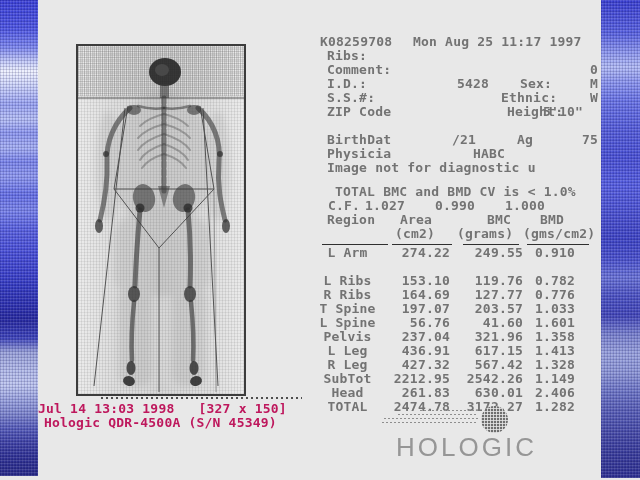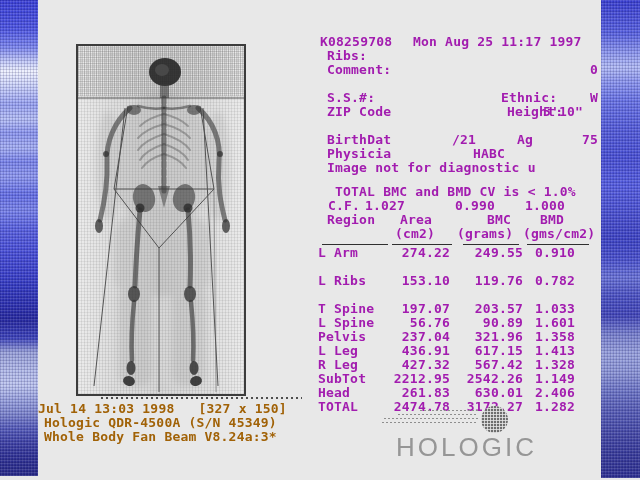--- a/index.html
+++ b/index.html
@@ -31,38 +31,38 @@
       linear-gradient(90deg,#ebebeb 0%,#dedede 22%,#d7d7d7 50%,#dedede 78%,#ebebeb 100%);}
   .scan-top-grain{position:absolute;left:0;top:0;right:0;height:50px;
     background:
       repeating-linear-gradient(90deg, rgba(40,40,40,.16) 0 1px, rgba(0,0,0,0) 1px 2px),
       repeating-linear-gradient(0deg, rgba(40,40,40,.10) 0 1px, rgba(0,0,0,0) 1px 2px);}
   .scan-svg{position:absolute;left:0;top:0;}
   .perfline{position:absolute;left:101px;top:397px;width:201px;height:2px;
     background:repeating-linear-gradient(90deg,#4e4e4e 0 2px,rgba(0,0,0,0) 2px 5px);}
   
   .tl{position:absolute;left:318px;width:292px;height:14px;
-      font:bold 13px/14px "DejaVu Sans Mono",monospace;letter-spacing:.2px;color:#a21caf;white-space:pre;}
+      font:bold 13px/14px "DejaVu Sans Mono",monospace;letter-spacing:.2px;color:#737373;white-space:pre;}
   .tl span{position:absolute;top:0;}
   .lab{left:9px;} .lab0{left:2px;} .dt{left:95px;}
   .rv{right:12px;}
   .m-id{left:139px;} .l-sex{left:202px;} .l-eth{left:183px;} .l-hgt{left:169px;margin-left:20px;}
   .m-op{left:139px;} .l-wgt{left:174px;} .m-bd{left:134px;} .l-age{left:199px;} .m-ph{left:155px;}
   .cv{left:17px;} .cf-lab{left:10px;}
-  .cf1{left:47px;width:80px;} .cf2{left:117px;width:80px;text-align:center;} .cf3{left:187px;width:80px;text-align:center;}
+  .cf1{left:47px;width:80px;} .cf2{left:117px;width:80px;text-align:left;} .cf3{left:187px;width:80px;text-align:left;}
   .h-reg{left:9px;} .h-area{left:82px;} .h-bmc{left:150px;padding-left:19px;} .h-bmd{left:222px;}
   .u-area{left:77px;} .u-bmc{left:139px;} .u-bmd{left:205px;}
-  .c-reg{left:0;width:59px;text-align:left;}
+  .c-reg{left:0;width:59px;text-align:center;}
   .c-area{left:52px;width:80px;text-align:right;}
   .c-bmc{left:125px;width:80px;text-align:right;}
   .c-bmd{left:197px;width:80px;text-align:center;}
   .sep{position:absolute;height:1px;background:#2f2f2f;top:244px;}
   .sep1{left:322px;width:66px;} .sep2{left:392px;width:60px;} .sep3{left:463px;width:56px;} .sep4{left:527px;width:62px;}
   .ftl{position:absolute;height:14px;font:bold 13px/14px "DejaVu Sans Mono",monospace;
-       letter-spacing:.2px;color:#a16207;white-space:pre;}
+       letter-spacing:.2px;color:#be185d;white-space:pre;}
   
   .speedline{position:absolute;height:1px;
      background:repeating-linear-gradient(90deg,#8e8e8e 0 2px,rgba(0,0,0,0) 2px 4px);}
   .sl1{left:420px;top:410px;width:58px;}
   .sl2{left:398px;top:414px;width:80px;}
   .sl3{left:384px;top:418px;width:94px;}
   .sl4{left:382px;top:422px;width:96px;}
   .globe{position:absolute;left:481px;top:406px;width:27px;height:27px;border-radius:50%;
      background:
        repeating-linear-gradient(0deg, rgba(232,232,232,.8) 0 1px, rgba(0,0,0,0) 1px 3px),
@@ -155,20 +155,26 @@
     <span class="lab0">K08259708</span>
     <span class="dt">Mon Aug 25 11:17 1997</span>
   </div>
   <div class="tl" style="top:49px">
     <span class="lab">Ribs:</span>
   </div>
   <div class="tl" style="top:63px">
     <span class="lab">Comment:</span>
     <span class="rv">0</span>
   </div>
+  <div class="tl" style="top:77px">
+    <span class="lab">I.D.:</span>
+    <span class="m-id">5428</span>
+    <span class="l-sex">Sex:</span>
+    <span class="rv">M</span>
+  </div>
   <div class="tl" style="top:91px">
     <span class="lab">S.S.#:</span>
     <span class="l-eth">Ethnic:</span>
     <span class="rv">W</span>
   </div>
   <div class="tl" style="top:105px">
     <span class="lab">ZIP Code</span>
     <span class="l-hgt">Height:</span>
     <span style="left:225px">5'10"</span>
   </div>
@@ -217,30 +223,36 @@
     <span class="c-area">274.22</span>
     <span class="c-bmc">249.55</span>
     <span class="c-bmd">0.910</span>
   </div>
   <div class="tl" style="top:274px">
     <span class="c-reg">L Ribs</span>
     <span class="c-area">153.10</span>
     <span class="c-bmc">119.76</span>
     <span class="c-bmd">0.782</span>
   </div>
+  <div class="tl" style="top:288px">
+    <span class="c-reg">R Ribs</span>
+    <span class="c-area">164.69</span>
+    <span class="c-bmc">127.77</span>
+    <span class="c-bmd">0.776</span>
+  </div>
   <div class="tl" style="top:302px">
     <span class="c-reg">T Spine</span>
     <span class="c-area">197.07</span>
     <span class="c-bmc">203.57</span>
     <span class="c-bmd">1.033</span>
   </div>
   <div class="tl" style="top:316px">
     <span class="c-reg">L Spine</span>
     <span class="c-area">56.76</span>
-    <span class="c-bmc">90.89</span>
+    <span class="c-bmc">41.60</span>
     <span class="c-bmd">1.601</span>
   </div>
   <div class="tl" style="top:330px">
     <span class="c-reg">Pelvis</span>
     <span class="c-area">237.04</span>
     <span class="c-bmc">321.96</span>
     <span class="c-bmd">1.358</span>
   </div>
   <div class="tl" style="top:344px">
     <span class="c-reg">L Leg</span>
@@ -268,21 +280,20 @@
   </div>
   <div class="tl" style="top:400px">
     <span class="c-reg">TOTAL</span>
     <span class="c-area">2474.78</span>
     <span class="c-bmc">3172.27</span>
     <span class="c-bmd">1.282</span>
   </div>
 
   <div class="ftl" style="left:38px;top:402px">Jul 14 13:03 1998   [327 x 150]</div>
   <div class="ftl" style="left:44px;top:416px">Hologic QDR-4500A (S/N 45349)</div>
-  <div class="ftl" style="left:44px;top:430px">Whole Body Fan Beam V8.24a:3*</div>
 
   <div class="speedline sl1"></div>
   <div class="speedline sl2"></div>
   <div class="speedline sl3"></div>
   <div class="speedline sl4"></div>
   <div class="globe"></div>
   <div class="wordmark">HOLOGIC</div>
 
 </div>
 

